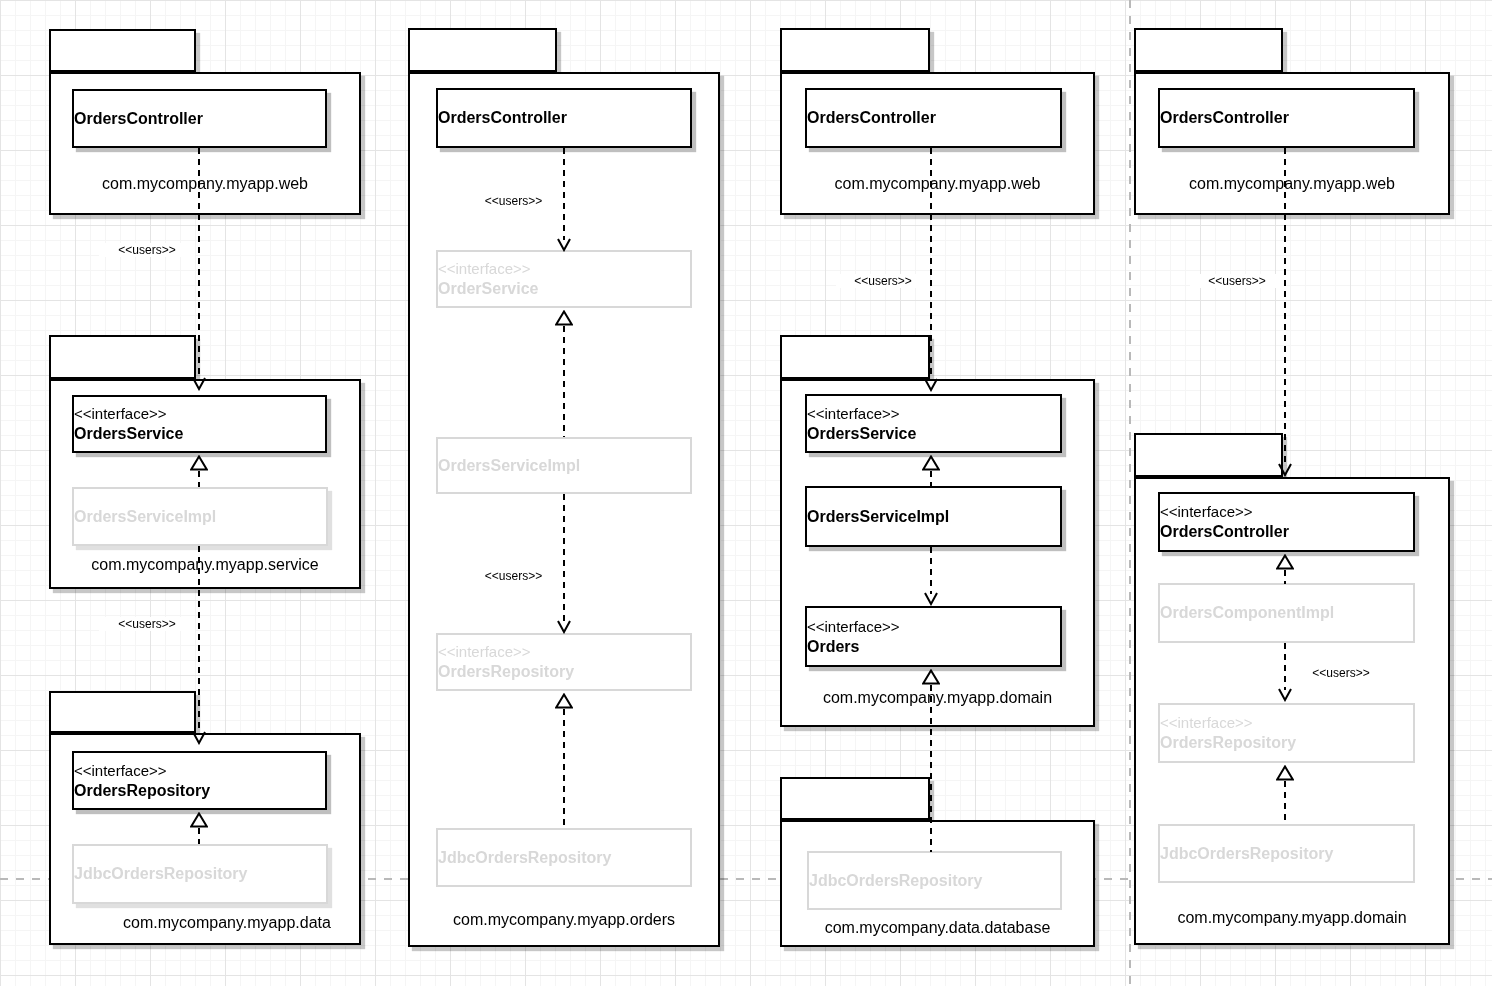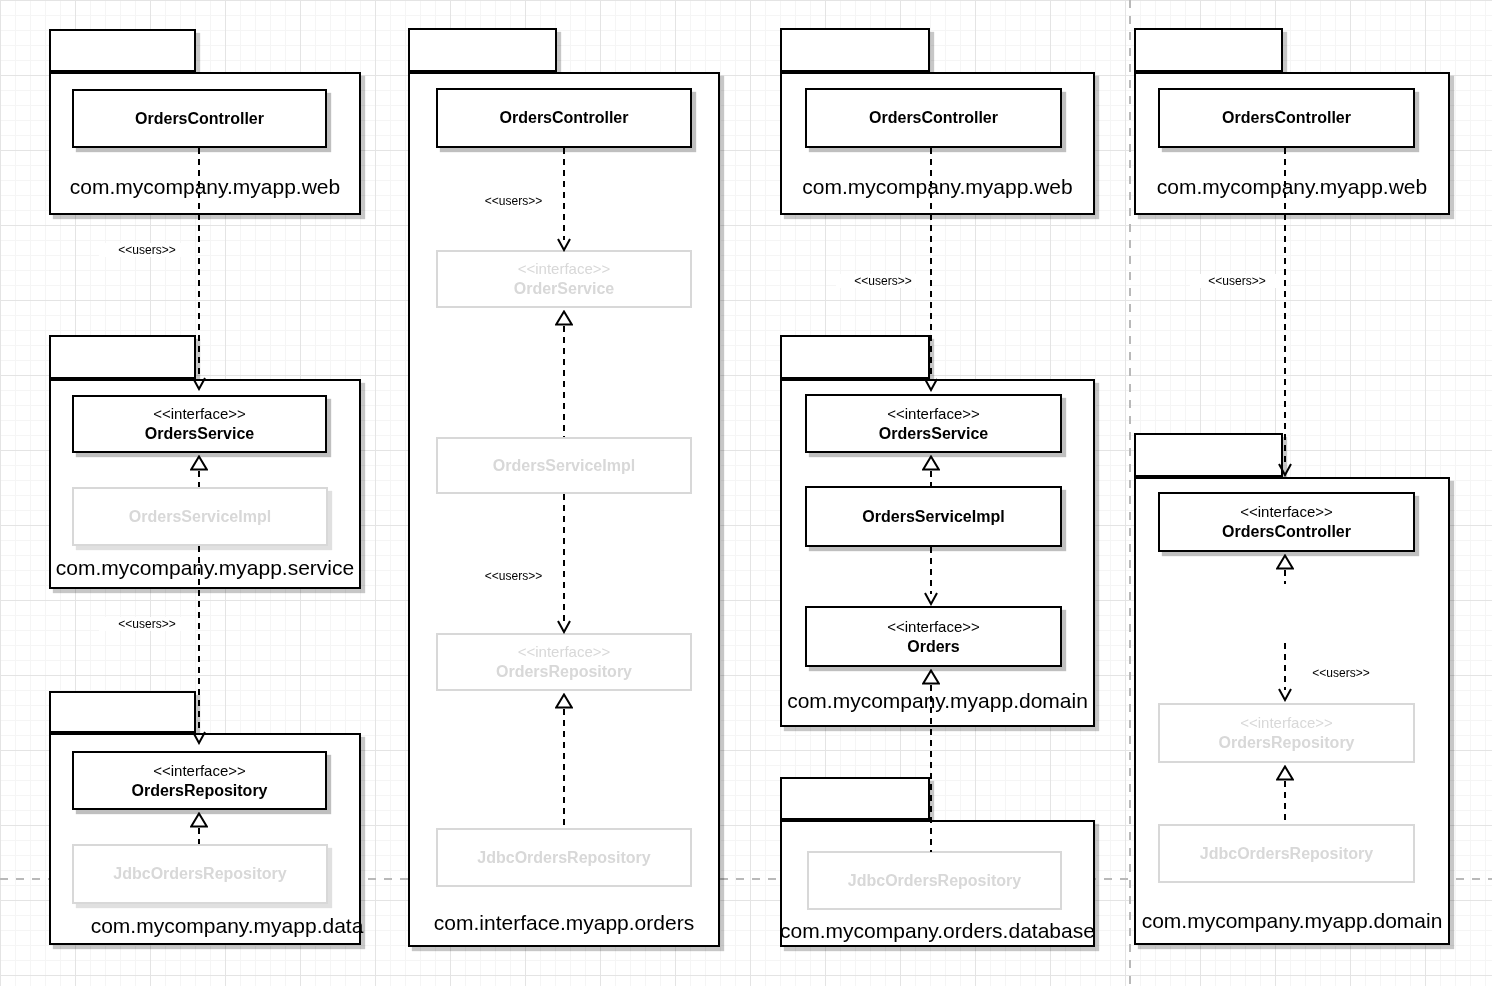--- a/index.html
+++ b/index.html
@@ -14,24 +14,24 @@
       linear-gradient(90deg, #f5f5f5 1px, transparent 1px);
     background-size:75px 75px,75px 75px,15px 15px,15px 15px;
   }
   .pline-v{position:absolute;width:2px;z-index:1;
     background-image:repeating-linear-gradient(to bottom,#b9b9b9 0,#b9b9b9 8px,transparent 8px,transparent 16px);}
   .pline-h{position:absolute;height:2px;z-index:1;
     background-image:repeating-linear-gradient(to right,#b9b9b9 0,#b9b9b9 8px,transparent 8px,transparent 16px);}
   .pkg-tab,.pkg-body{position:absolute;background:#fff;border:2px solid #000;
     box-sizing:border-box;box-shadow:4px 4px 1px rgba(0,0,0,0.22);z-index:2;}
   .pkg-body{z-index:2;}
-  .pkg-label{position:absolute;z-index:4;font-size:21px;color:#000;text-align:center;}
+  .pkg-label{position:absolute;z-index:4;font-size:16px;color:#000;text-align:center;}
   .cls{position:absolute;background:#fff;border:2px solid #000;box-sizing:border-box;
     box-shadow:4px 4px 1px rgba(0,0,0,0.25);z-index:3;
-    display:flex;flex-direction:column;align-items:center;justify-content:center;
+    display:flex;flex-direction:column;align-items:flex-start;justify-content:center;
     font-size:16px;line-height:20px;color:#000;text-align:center;}
   .cls .name{font-weight:bold;}
   .cls .stereo{font-weight:normal;font-size:15px;}
   .cls.inactive{border:2px solid #d8d8d8;color:#d8d8d8;box-shadow:none;}
   .cls.inactive .stereo,.cls.inactive .name{color:#d8d8d8;}
   .cls.inactive.shadowed{box-shadow:4px 4px 1px rgba(0,0,0,0.12);}
   .dline{position:absolute;width:2px;z-index:5;
     background-image:repeating-linear-gradient(to bottom,#000 0,#000 6px,transparent 6px,transparent 11px);}
   .ah{position:absolute;z-index:6;line-height:0;}
   .edge-label{position:absolute;z-index:7;font-size:12px;color:#000;text-align:center;
@@ -99,21 +99,21 @@
 
   <div class="ah" style="left:190px;top:812px;">
     <svg width="18" height="16">
         <path d="M9 1.5 L16.8 14.5 L1.2 14.5 Z" fill="#fff" stroke="#000" stroke-width="2"></path>
       </svg>
   </div>
   <div class="dline" style="left:198px;top:828px;height:16px;"></div>
 
   <div class="pkg-tab" style="left:408px;top:28px;width:149px;height:44px;"></div>
   <div class="pkg-body" style="left:408px;top:72px;width:312px;height:875px;"></div>
-  <div class="pkg-label" style="left:408px;top:911px;width:312px;">com.interface.myapp.orders</div>
+  <div class="pkg-label" style="left:408px;top:911px;width:312px;">com.mycompany.myapp.orders</div>
   <div class="cls" style="left:436px;top:88px;width:256px;height:60px;">
     <span class="name">OrdersController</span>
   </div>
   <div class="cls inactive" style="left:436px;top:250px;width:256px;height:58px;">
     <span class="stereo">&lt;&lt;interface&gt;&gt;</span>
     <span class="name">OrderService</span>
   </div>
   <div class="cls inactive" style="left:436px;top:437px;width:256px;height:57px;">
     <span class="name">OrdersServiceImpl</span>
   </div>
@@ -172,21 +172,21 @@
   <div class="cls" style="left:805px;top:486px;width:257px;height:61px;">
     <span class="name">OrdersServiceImpl</span>
   </div>
   <div class="cls" style="left:805px;top:606px;width:257px;height:61px;">
     <span class="stereo">&lt;&lt;interface&gt;&gt;</span>
     <span class="name">Orders</span>
   </div>
 
   <div class="pkg-tab" style="left:780px;top:777px;width:150px;height:43px;"></div>
   <div class="pkg-body" style="left:780px;top:820px;width:315px;height:127px;"></div>
-  <div class="pkg-label" style="left:780px;top:919px;width:315px;">com.mycompany.orders.database</div>
+  <div class="pkg-label" style="left:780px;top:919px;width:315px;">com.mycompany.data.database</div>
   <div class="cls inactive" style="left:807px;top:851px;width:255px;height:59px;">
     <span class="name">JdbcOrdersRepository</span>
   </div>
 
   <div class="dline" style="left:930px;top:148px;height:230px;"></div>
   <div class="ah" style="left:923px;top:378px;">
     <svg width="16" height="14">
         <path d="M2 1 L8 12 L14 1" fill="none" stroke="#000" stroke-width="2"></path>
       </svg>
   </div>
@@ -220,20 +220,23 @@
     <span class="name">OrdersController</span>
   </div>
 
   <div class="pkg-tab" style="left:1134px;top:433px;width:149px;height:44px;"></div>
   <div class="pkg-body" style="left:1134px;top:477px;width:316px;height:468px;"></div>
   <div class="pkg-label" style="left:1134px;top:909px;width:316px;">com.mycompany.myapp.domain</div>
   <div class="cls" style="left:1158px;top:492px;width:257px;height:60px;">
     <span class="stereo">&lt;&lt;interface&gt;&gt;</span>
     <span class="name">OrdersController</span>
   </div>
+  <div class="cls inactive" style="left:1158px;top:583px;width:257px;height:60px;">
+    <span class="name">OrdersComponentImpl</span>
+  </div>
   <div class="cls inactive" style="left:1158px;top:703px;width:257px;height:60px;">
     <span class="stereo">&lt;&lt;interface&gt;&gt;</span>
     <span class="name">OrdersRepository</span>
   </div>
   <div class="cls inactive" style="left:1158px;top:824px;width:257px;height:59px;">
     <span class="name">JdbcOrdersRepository</span>
   </div>
 
   <div class="dline" style="left:1284px;top:148px;height:317px;"></div>
   <div class="ah" style="left:1277px;top:463px;">

